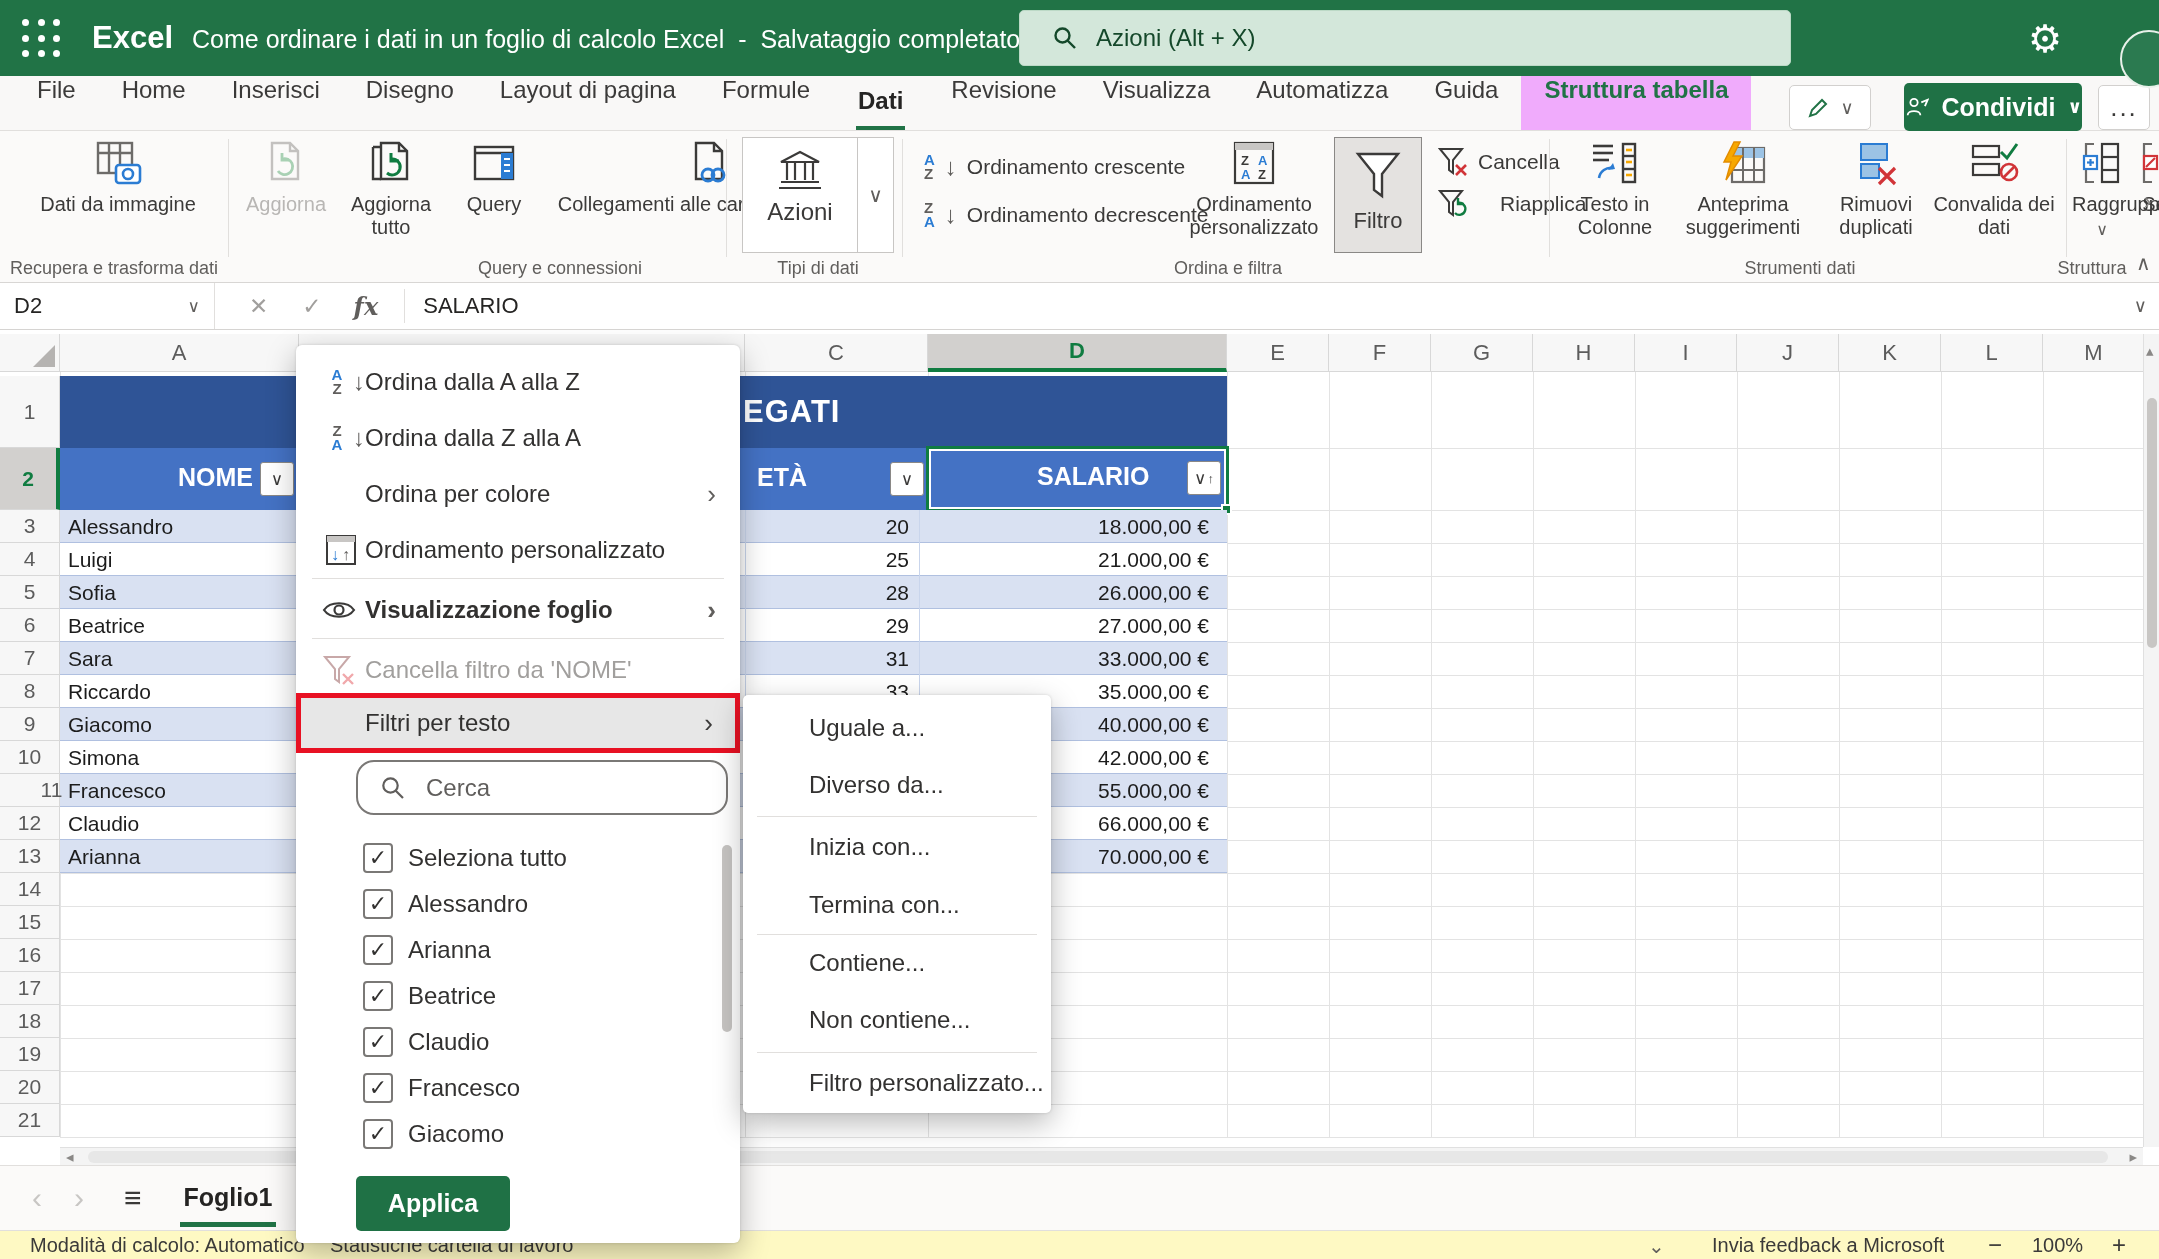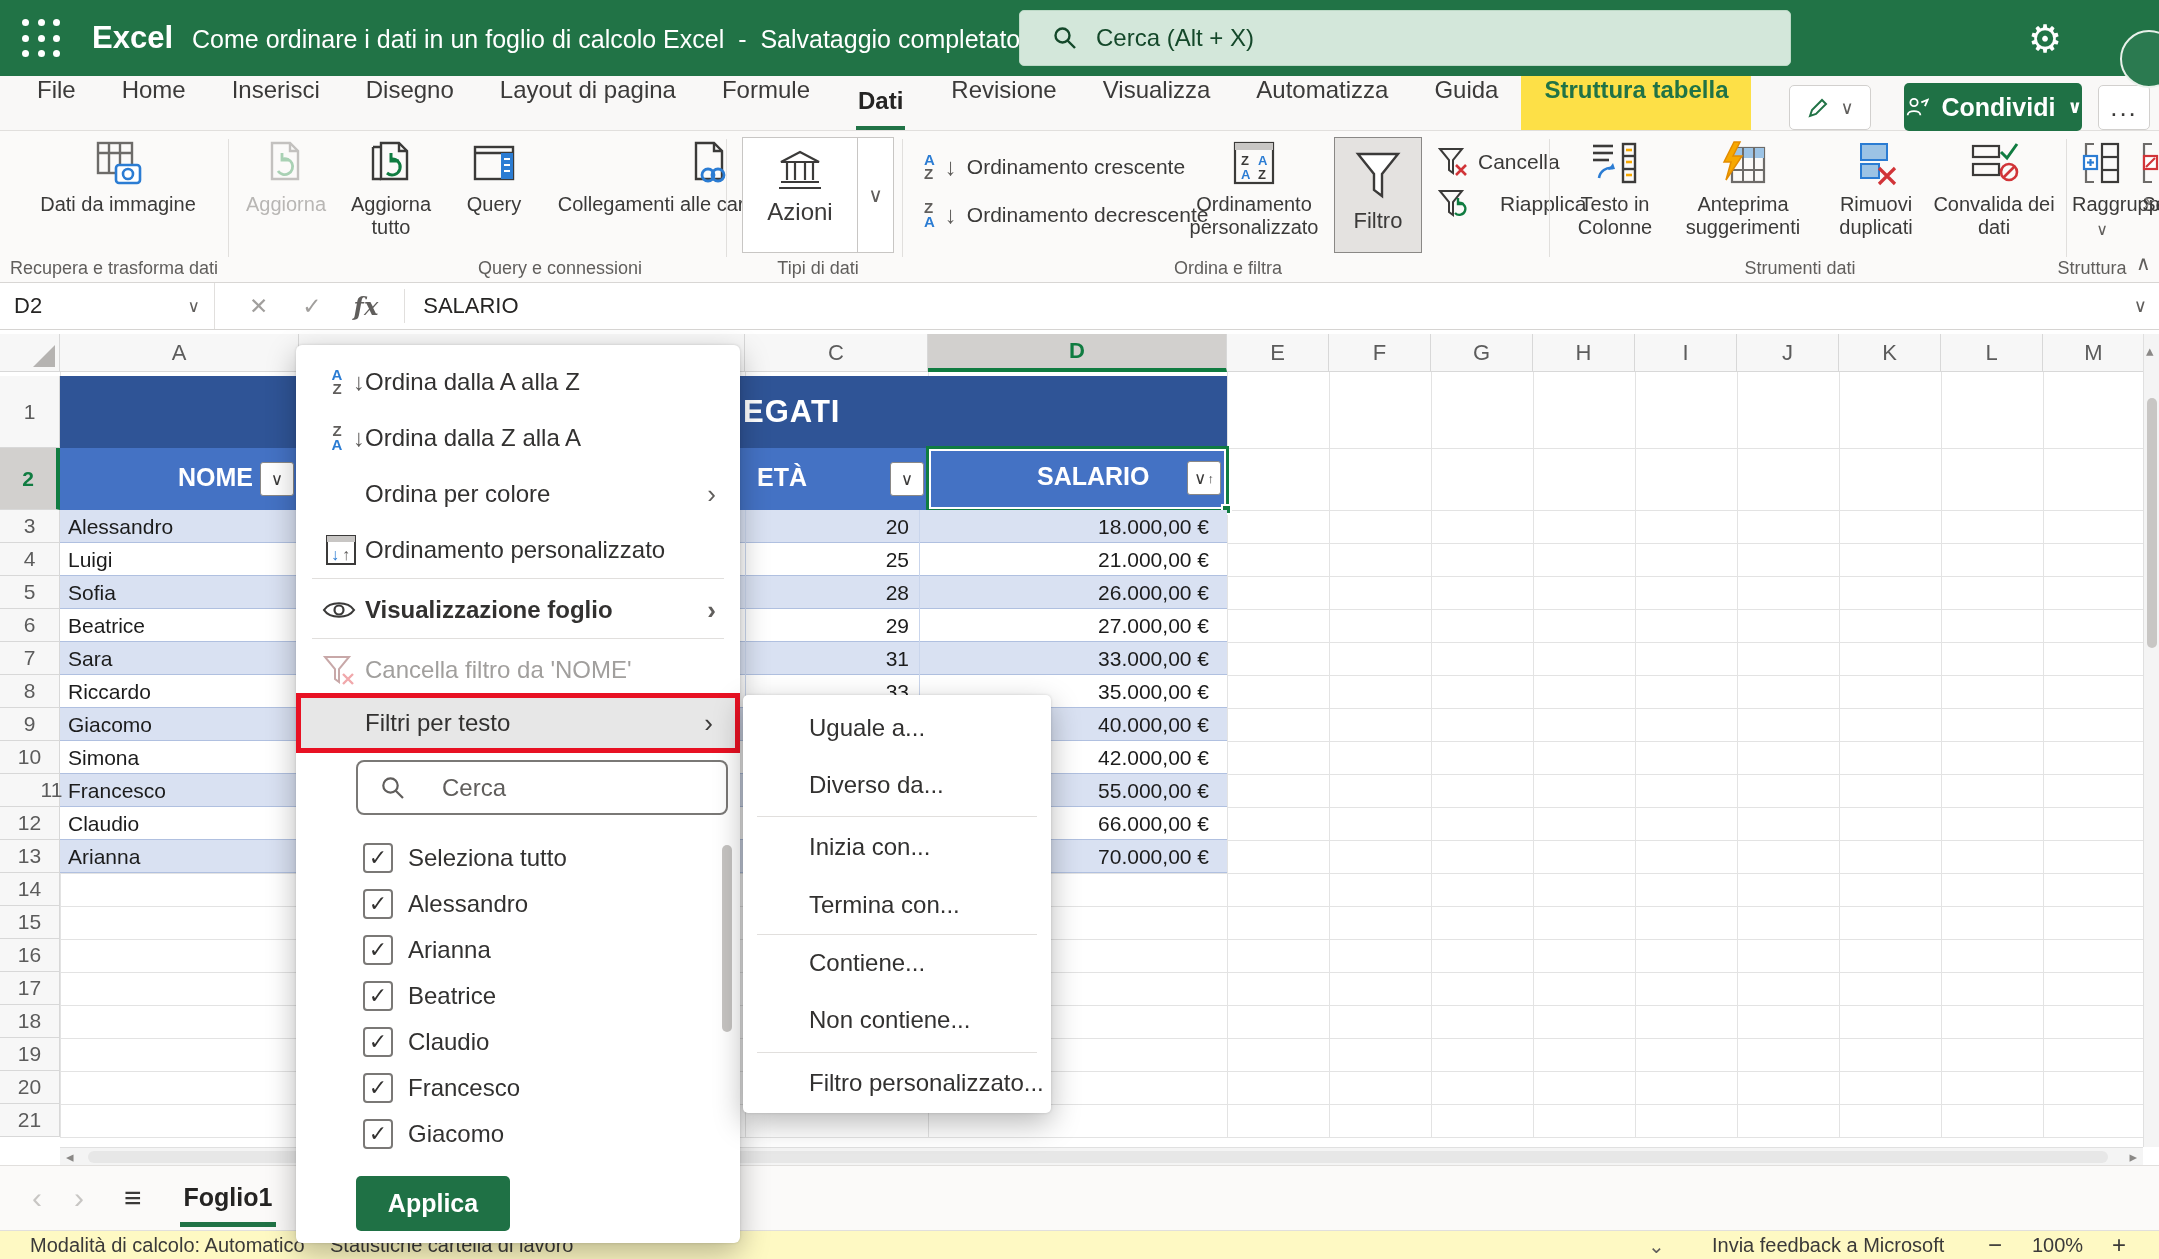--- a/index.html
+++ b/index.html
@@ -16,21 +16,21 @@
   .titlechev{color:#d8e9df;font-size:20px;margin-left:14px;}
   .searchpill{left:1019px;top:10px;width:772px;height:56px;background:#d3e7da;border:1px solid #bcd9c6;border-radius:5px;display:flex;align-items:center;padding-left:32px;color:#14482a;font-size:24px;gap:18px;}
   .gear{left:2028px;top:17px;font-size:38px;color:#fff;cursor:pointer;}
   .avatar{left:2120px;top:30px;width:58px;height:58px;border-radius:50%;border:2px solid #e8f1ea;background:#2b7a50;}
 
   
   .tabrow{left:0;top:76px;width:2159px;height:55px;background:#f9f8f7;border-bottom:1px solid #e1dfdd;z-index:70;display:flex;align-items:stretch;}
   .tabs{display:flex;margin-left:14px;}
   .tab{padding:0 23px;display:flex;align-items:flex-start;font-size:24px;color:#3b3a39;cursor:pointer;}
   .tab.active span{font-weight:bold;color:#252423;border-bottom:4px solid #217346;padding:11px 2px;}
-  .tab.contextual{background:#fde047;color:#217346;font-weight:bold;}
+  .tab.contextual{background:#f0abfc;color:#217346;font-weight:bold;}
   .pillbtn{position:absolute;border-radius:5px;display:flex;align-items:center;justify-content:center;cursor:pointer;}
   .penbtn{left:1789px;top:9px;width:82px;height:45px;background:#fff;border:1px solid #d2d0ce;gap:10px;}
   .sharebtn{left:1904px;top:7px;width:178px;height:48px;background:#1f7145;color:#fff;font-size:25px;font-weight:bold;gap:12px;}
   .morebtn{left:2098px;top:9px;width:52px;height:45px;background:#fff;border:1px solid #d2d0ce;font-size:26px;color:#3b3a39;letter-spacing:2px;}
 
   
   .ribbon{left:0;top:131px;width:2159px;height:152px;background:#fbfaf9;border-bottom:1px solid #d8d6d4;z-index:60;}
   .rdiv{position:absolute;top:8px;height:118px;width:1px;background:#e1dfdd;}
   .grplabel{position:absolute;top:127px;font-size:18px;color:#605e5c;text-align:center;white-space:nowrap;transform:translateX(-50%);}
   .rbtn{position:absolute;text-align:center;color:#3b3a39;font-size:20px;line-height:23px;cursor:pointer;}
@@ -99,21 +99,21 @@
   .panel{left:296px;top:345px;width:444px;height:898px;background:#fff;border-radius:6px;box-shadow:0 10px 30px rgba(0,0,0,.28),0 0 3px rgba(0,0,0,.15);z-index:40;}
   .mitem{position:absolute;left:0;width:444px;height:54px;display:flex;align-items:center;cursor:pointer;font-size:24px;color:#323130;}
   .mitem .lbl{position:absolute;left:69px;}
   .mitem .mico{position:absolute;left:20px;width:42px;text-align:center;}
   .mitem .chev{position:absolute;right:24px;color:#605e5c;font-size:26px;}
   .mitem.disabled{color:#a19f9d;cursor:default;}
   .mdivider{position:absolute;left:16px;width:412px;height:1px;background:#e1dfdd;}
   .reditem{position:absolute;left:0px;top:348px;width:444px;height:60px;background:#e7e7e7;border:5px solid #e81123;display:flex;align-items:center;font-size:24px;color:#323130;cursor:pointer;}
   .reditem .lbl{margin-left:64px;}
   .reditem .chev{position:absolute;right:22px;color:#3b3a39;font-size:26px;}
-  .msearch{position:absolute;left:60px;top:415px;width:372px;height:55px;border:2px solid #7a7876;border-radius:8px;display:flex;align-items:center;gap:36px;padding-left:22px;color:#605e5c;font-size:24px;}
+  .msearch{position:absolute;left:60px;top:415px;width:372px;height:55px;border:2px solid #7a7876;border-radius:18px;display:flex;align-items:center;gap:20px;padding-left:22px;color:#605e5c;font-size:24px;}
   .chkrow{position:absolute;left:0;width:420px;height:42px;display:flex;align-items:center;cursor:pointer;}
   .chkbox{position:absolute;left:67px;width:30px;height:30px;border:2px solid #7a7876;border-radius:4px;color:#323130;font-size:22px;display:flex;align-items:center;justify-content:center;background:#fff;}
   .chklbl{position:absolute;left:112px;font-size:24px;color:#323130;}
   .listscroll{position:absolute;left:426px;top:500px;width:10px;height:187px;background:#c6c4c2;border-radius:5px;}
   .applybtn{position:absolute;left:60px;top:831px;width:154px;height:55px;background:#1f7145;border-radius:5px;color:#fff;font-size:25px;font-weight:bold;display:flex;align-items:center;justify-content:center;cursor:pointer;}
 
   
   .submenu{left:743px;top:695px;width:308px;height:418px;background:#fff;border-radius:5px;box-shadow:0 10px 30px rgba(0,0,0,.28),0 0 3px rgba(0,0,0,.15);z-index:50;}
   .sitem{position:absolute;left:0;width:308px;height:50px;display:flex;align-items:center;padding-left:66px;font-size:24px;color:#323130;cursor:pointer;}
   .sdivider{position:absolute;left:14px;width:280px;height:1px;background:#e1dfdd;}
@@ -135,21 +135,21 @@
         <i></i>
         <i></i>
       </div>
     <div class="abs appname">Excel</div>
     <div class="abs doctitle"><span>Come ordinare i dati in un foglio di calcolo Excel</span>&nbsp;&nbsp;<span>-</span>&nbsp;&nbsp;<span>Salvataggio completato</span><span class="titlechev">⌄</span></div>
     <div class="abs searchpill">
       <svg width="26" height="26" viewBox="0 0 26 26">
           <circle cx="10.5" cy="10.5" r="7" fill="none" stroke="#14482a" stroke-width="2.4"></circle>
           <line x1="15.5" y1="15.5" x2="23" y2="23" stroke="#14482a" stroke-width="2.4"></line>
         </svg>
-      <span>Cerca (Alt + X)</span>
+      <span>Azioni (Alt + X)</span>
     </div>
     <div class="abs gear">⚙</div>
     <div class="abs avatar"></div>
   </div>
 
   <div class="abs tabrow">
     <div class="tabs">
       <div class="tab">
           <span>File</span>
         </div>

